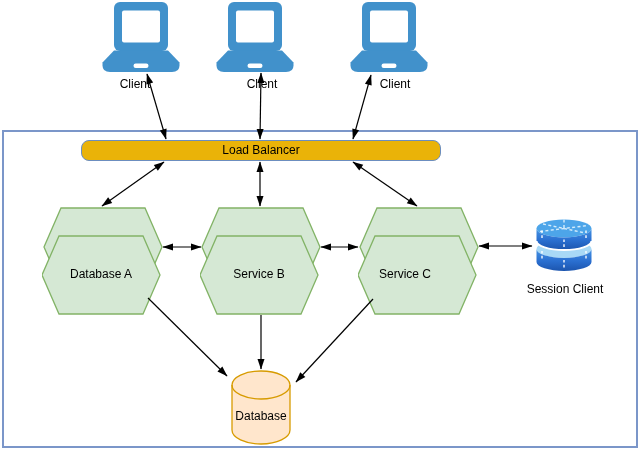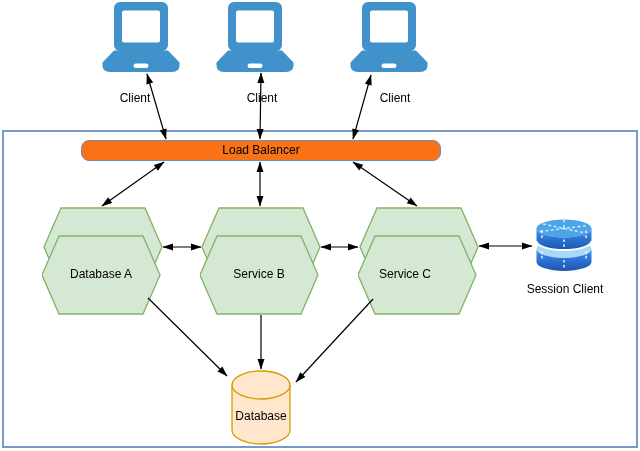--- a/index.html
+++ b/index.html
@@ -13,33 +13,33 @@
     line-height:14px;white-space:nowrap;
   }
   
   .boundary{
     position:absolute;left:2px;top:130px;width:636px;height:318px;
     box-sizing:border-box;border:2px solid #7b96c9;background:transparent;
   }
   
   .loadbalancer{
     position:absolute;left:81px;top:140px;width:360px;height:21px;
-    box-sizing:border-box;background:#f97316;border:1px solid #6c8ebf;
+    box-sizing:border-box;background:#eab308;border:1px solid #6c8ebf;
     border-radius:8px;font-size:12px;color:#000;text-align:center;
     line-height:19px;z-index:2;
   }
   
   .service-svg{position:absolute;top:207px;width:121px;height:108px;z-index:1;}
   .svc-a{left:42px;} .svc-b{left:200px;} .svc-c{left:358px;}
   .service-label{top:267px;width:118px;z-index:3;}
   .service-label.a{left:42px;} .service-label.b{left:200px;text-align:center;} .service-label.c{left:346px;text-align:center;}
   
   .laptop{position:absolute;top:2px;width:78px;height:70px;}
   .lap-1{left:102px;} .lap-2{left:216px;} .lap-3{left:350px;}
-  .client-label{top:77px;width:80px;margin-top:14px;}
+  .client-label{top:77px;width:80px;}
   .cl-1{left:95px;} .cl-2{left:222px;} .cl-3{left:355px;}
   
   .session-icon{position:absolute;left:535px;top:218px;width:58px;height:54px;}
   .session-label{left:513px;top:282px;width:104px;}
   
   .db-icon{position:absolute;left:230px;top:369px;width:62px;height:77px;z-index:1;}
   .db-label{left:221px;top:409px;width:80px;z-index:3;}
   
   .arrows{position:absolute;left:0;top:0;width:640px;height:451px;z-index:5;pointer-events:none;}
 </style>

